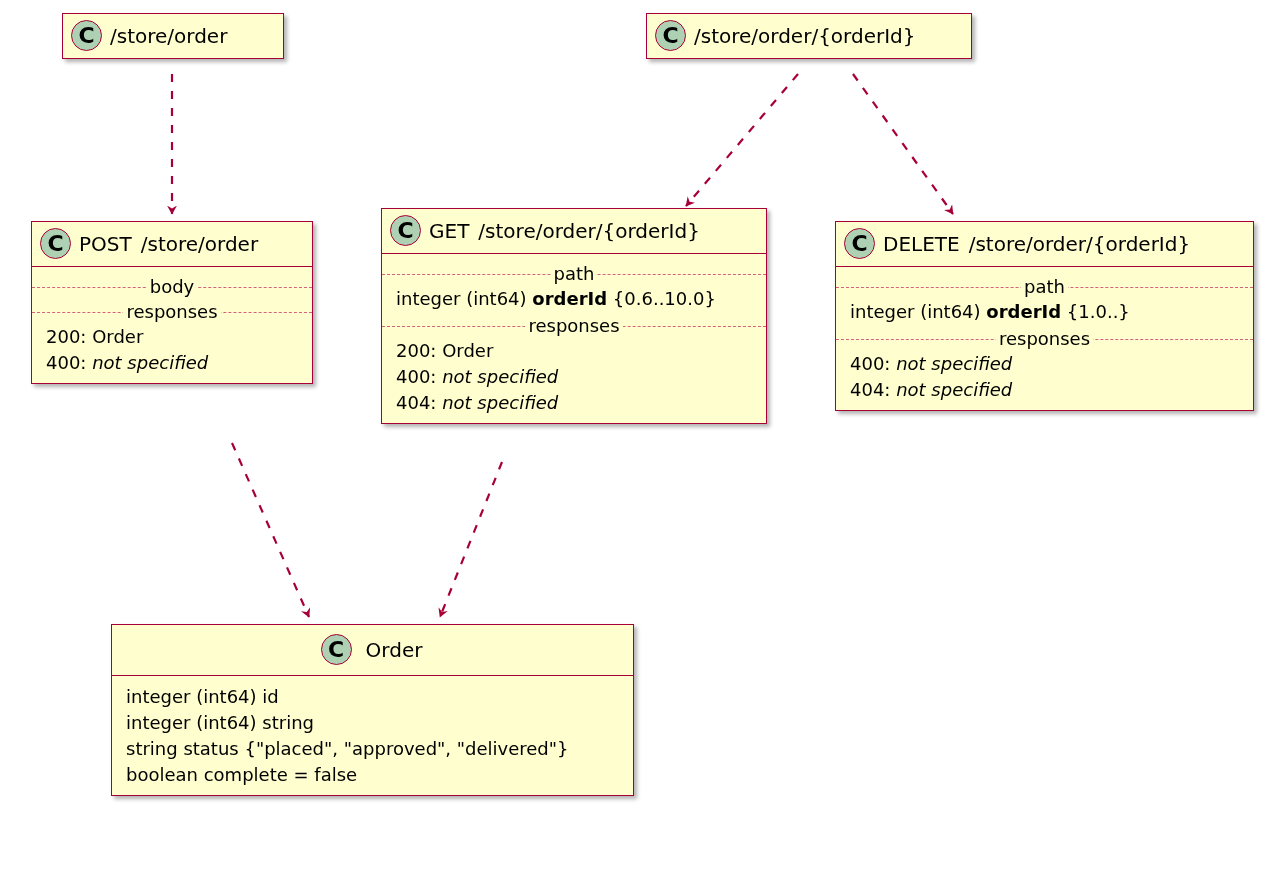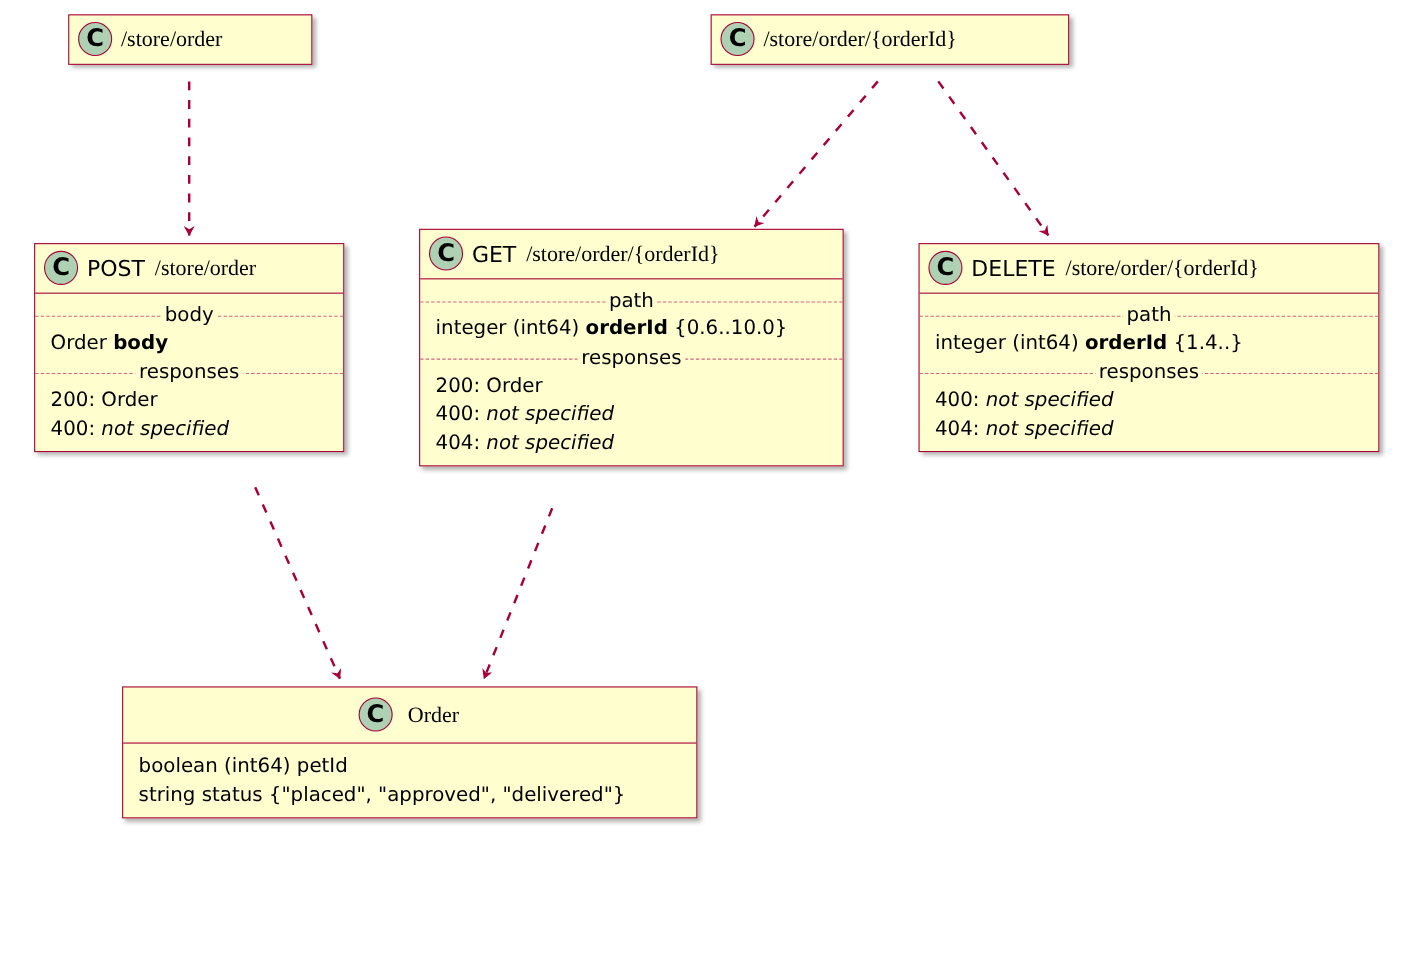--- a/index.html
+++ b/index.html
@@ -36,21 +36,21 @@
   
   .cicon{
     width:31px;height:31px;border-radius:50%;
     background:#ADD1B2;border:1.5px solid #A80036;
     display:inline-flex;align-items:center;justify-content:center;
     font-weight:bold;font-size:22px;color:#000000;
     box-sizing:border-box;flex:0 0 auto;
     margin-right:8px;
     line-height:1;
   }
-  .title-text{display:inline-block;font-family:Liberation Serif, serif;}
+  .title-text{display:inline-block;}
   .method{margin-right:9px;}
 
   
   .sep{
     position:relative;
     text-align:center;
     font-size:18px;
     color:#000000;
     margin:3px 0 1px 0;
     height:22px;
@@ -112,24 +112,20 @@
   <div class="node" style="left:31px;top:221px;width:282px;">
     <div class="node-title">
       <span class="cicon">C</span>
       <span class="method">POST</span>
       <span class="title-text">/store/order</span>
     </div>
     <div class="node-body">
       <div class="sep">
         <span>body</span>
       </div>
-      <div class="attr">
-        <span>Order</span>
-        <span class="bd">body</span>
-      </div>
       <div class="sep">
         <span>responses</span>
       </div>
       <div class="attr">
         <span>200: </span><span>Order</span>
       </div>
       <div class="attr">
         <span>400: </span><span class="it">not specified</span>
       </div>
     </div>
@@ -167,38 +163,40 @@
     <div class="node-title">
       <span class="cicon">C</span>
       <span class="method">DELETE</span>
       <span class="title-text">/store/order/{orderId}</span>
     </div>
     <div class="node-body">
       <div class="sep">
         <span>path</span>
       </div>
       <div class="attr">
-        <span>integer (int64) </span><span class="bd">orderId</span><span> {1.4..}</span>
+        <span>integer (int64) </span><span class="bd">orderId</span><span> {1.0..}</span>
       </div>
       <div class="sep">
         <span>responses</span>
       </div>
       <div class="attr">
         <span>400: </span><span class="it">not specified</span>
       </div>
       <div class="attr">
         <span>404: </span><span class="it">not specified</span>
       </div>
     </div>
   </div>
 
   <div class="node" style="left:111px;top:624px;width:523px;">
     <div class="node-title center" style="padding-top:9px;padding-bottom:10px;">
       <span class="cicon">C</span>
       <span class="title-text" style="margin-left:6px;">Order</span>
     </div>
     <div class="node-body" style="padding-top:8px;">
-      <div class="attr">boolean (int64) petId</div>
+      <div class="attr">integer (int64) id</div>
+      <div class="attr">integer (int64) string</div>
       <div class="attr">string status {"placed", "approved", "delivered"}</div>
+      <div class="attr">boolean complete = false</div>
     </div>
   </div>
 
 </div>
 
 </body></html>

